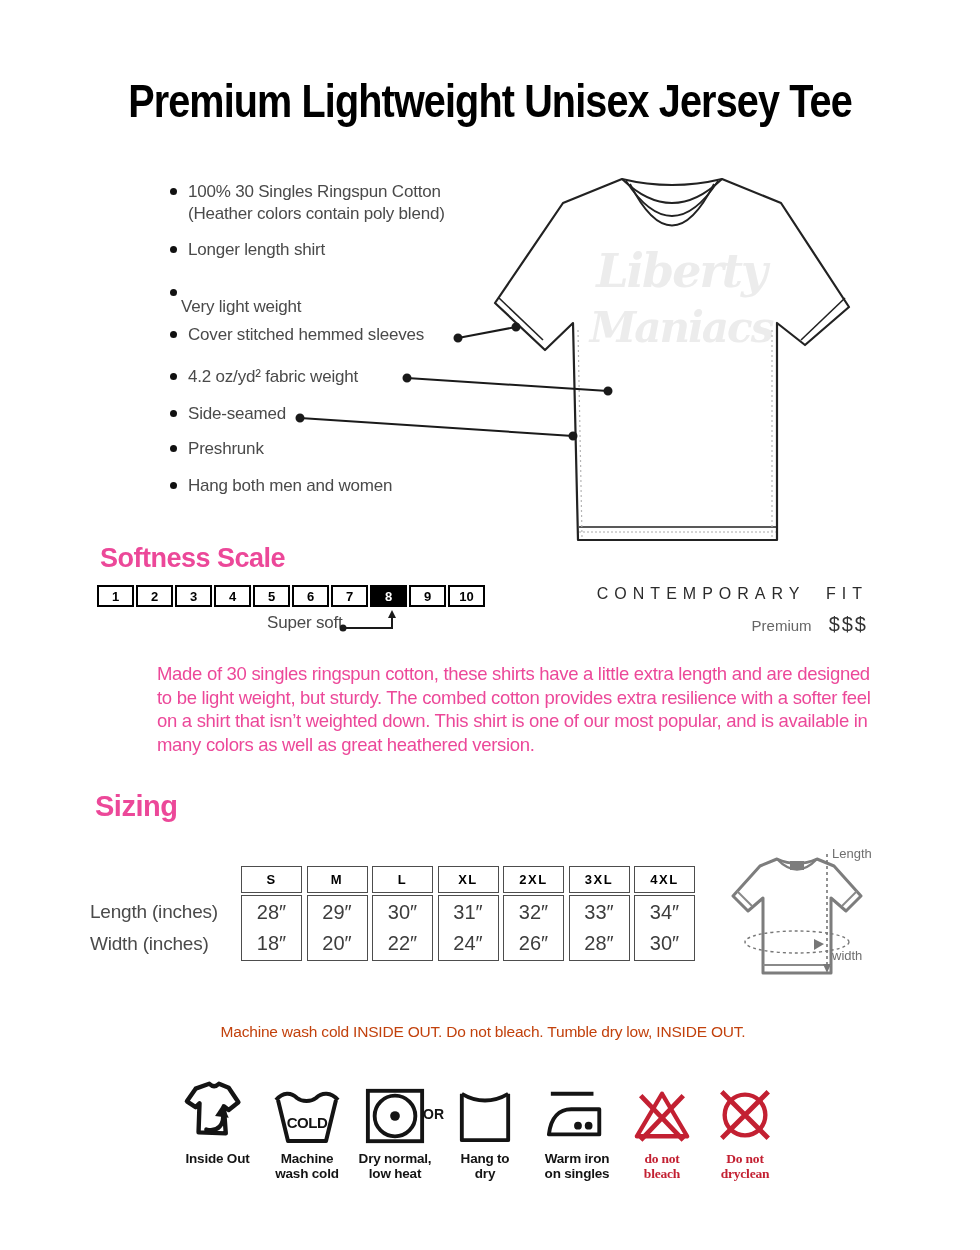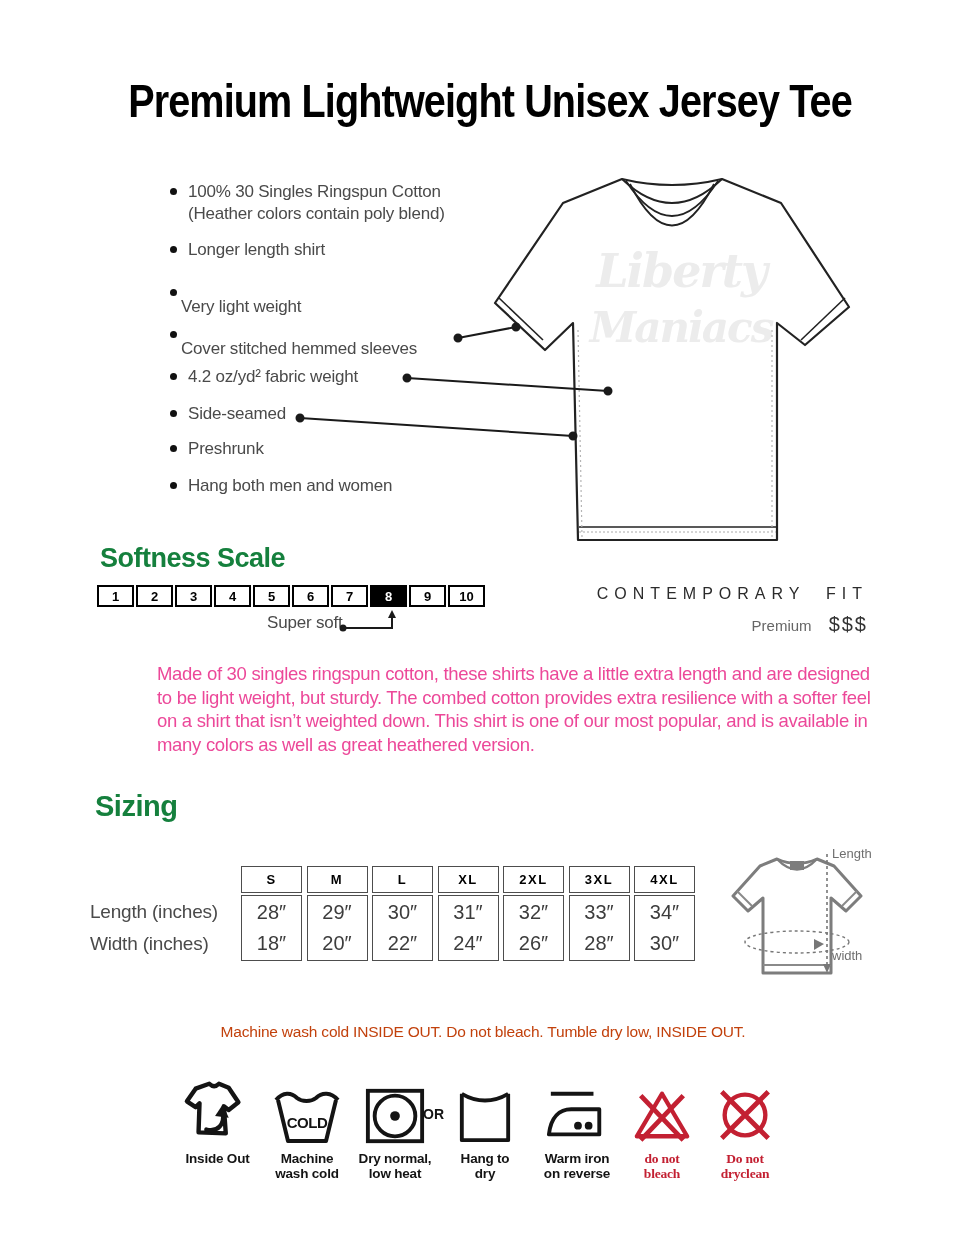--- a/index.html
+++ b/index.html
@@ -11,21 +11,21 @@
   .title{position:absolute;top:74px;left:0;width:980px;text-align:center;
          font-size:46px;font-weight:bold;letter-spacing:-1px;color:#000;
          transform:scaleX(0.86);transform-origin:center;white-space:nowrap;}
 
   
   .feat{position:absolute;left:170px;width:330px;display:flex;}
   .feat .dot{width:7px;height:7px;border-radius:50%;background:#111;margin-top:7px;flex:0 0 7px;}
   .feat .ftext{margin-left:11px;font-size:17px;line-height:22px;color:#4a4a4a;white-space:pre-line;letter-spacing:-0.2px;}
 
   
-  .sec-h{position:absolute;font-weight:bold;color:#15803d;letter-spacing:-0.5px;white-space:nowrap;text-align:center;}
+  .sec-h{position:absolute;font-weight:bold;color:#ec4899;letter-spacing:-0.5px;white-space:nowrap;text-align:center;}
   .scale{position:absolute;left:97px;top:585px;display:flex;gap:2px;}
   .scale .box{width:33px;height:18px;border:2px solid #000;display:flex;align-items:center;justify-content:center;
               font-size:13px;font-weight:bold;color:#000;background:#fff;}
   .scale .box.active{background:#000;color:#fff;border-color:#000;}
   .supersoft{position:absolute;left:267px;top:613px;font-size:17px;color:#4a4a4a;letter-spacing:-0.2px;}
 
   
   .fitline{position:absolute;top:585px;right:112px;font-size:16px;letter-spacing:6px;color:#2b2b2b;white-space:pre;}
   .premline{position:absolute;top:613px;right:112px;display:flex;align-items:baseline;gap:17px;}
   .premline .tier{font-size:15px;color:#666;}
@@ -102,21 +102,21 @@
 (Heather colors contain poly blend)</span>
     </div>
   <div class="feat" style="top:239px;">
       <span class="dot"></span>
       <span class="ftext">Longer length shirt</span>
     </div>
   <div class="feat" style="top:282px;flex-direction:column;">
       <span class="dot"></span>
       <span class="ftext">Very light weight</span>
     </div>
-  <div class="feat" style="top:324px;flex-direction:column;">
+  <div class="feat" style="top:324px;">
       <span class="dot"></span>
       <span class="ftext">Cover stitched hemmed sleeves</span>
     </div>
   <div class="feat" style="top:366px;">
       <span class="dot"></span>
       <span class="ftext">4.2 oz/yd² fabric weight</span>
     </div>
   <div class="feat" style="top:403px;">
       <span class="dot"></span>
       <span class="ftext">Side-seamed</span>
@@ -289,21 +289,21 @@
   <div class="care-item" style="left:535px;width:84px;">
     <div class="icon-box">
         <svg width="62" height="62" viewBox="0 0 64 62">
       <path d="M5,8 L49,8" stroke="#141414" stroke-width="4" fill="none"></path>
       <path d="M3,50 C5,32 14,24 26,24 L55,24 L55,50 Z" fill="none" stroke="#141414" stroke-width="4" stroke-linejoin="round"></path>
       <circle cx="33" cy="41" r="4" fill="#141414"></circle>
           <circle cx="44" cy="41" r="4" fill="#141414"></circle>
     </svg>
       </div>
     <div class="clabel">Warm iron
-on reverse</div>
+on singles</div>
   </div>
 
   <div class="care-item red" style="left:624px;width:76px;">
     <div class="icon-box">
         <svg width="58" height="64" viewBox="0 0 60 62">
       <path d="M30,9 L56,53 L4,53 Z" fill="none" stroke="#c32032" stroke-width="4.5" stroke-linejoin="round"></path>
       <path d="M8,11 L52,57 M52,11 L8,57" stroke="#c32032" stroke-width="5" fill="none"></path>
     </svg>
       </div>
     <div class="clabel">do not

